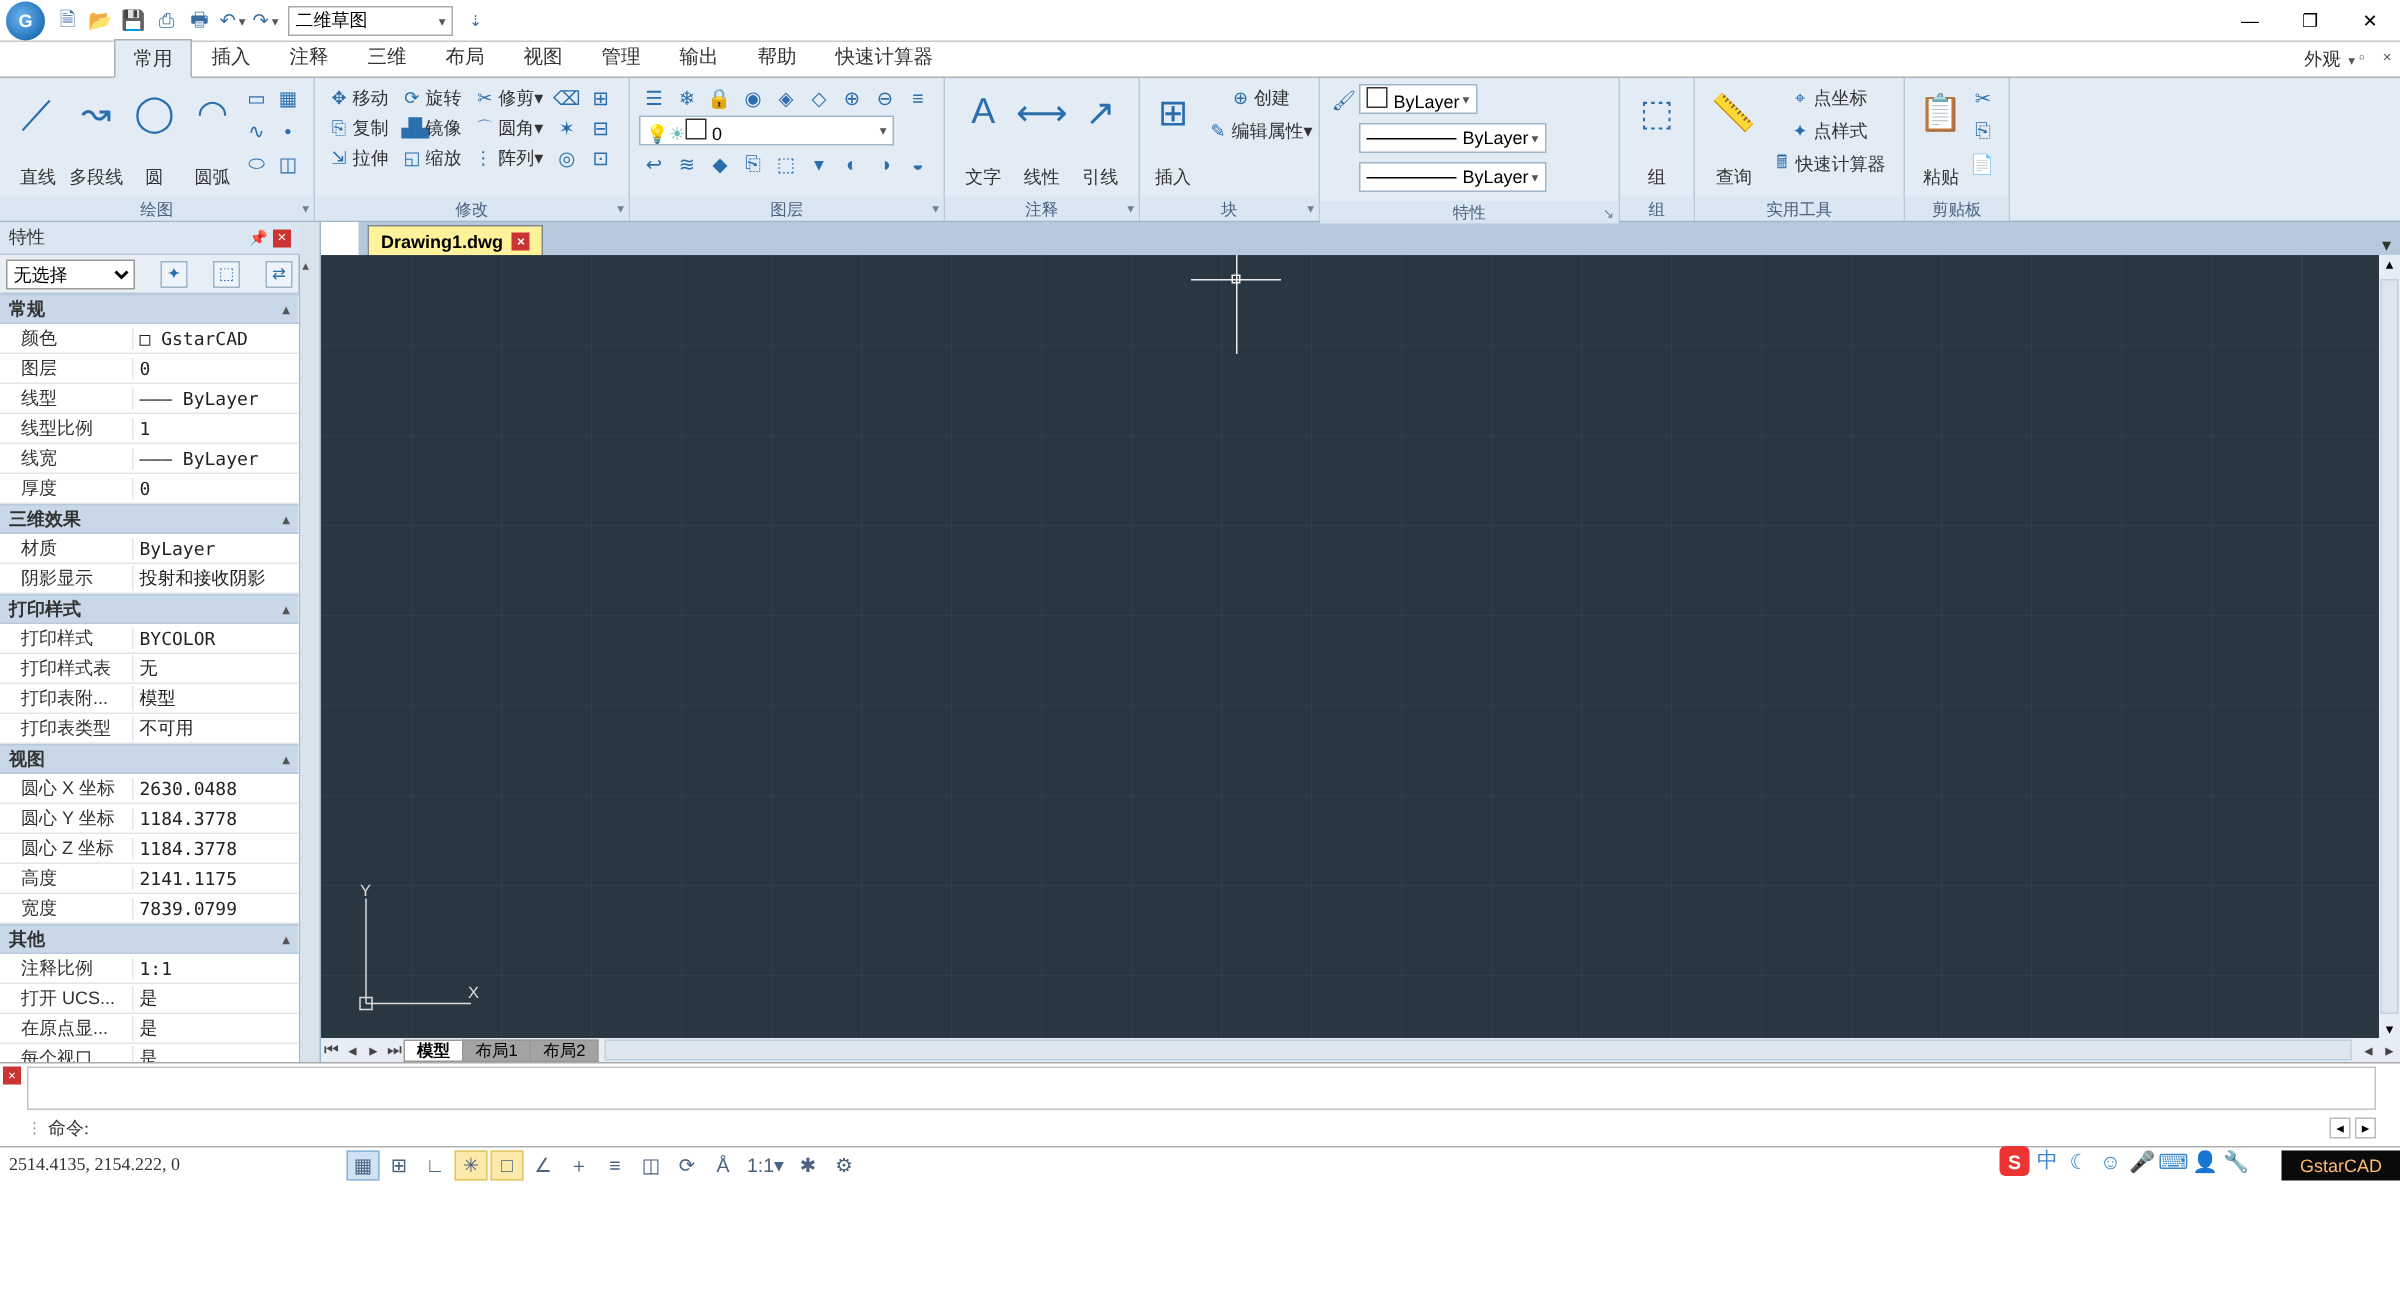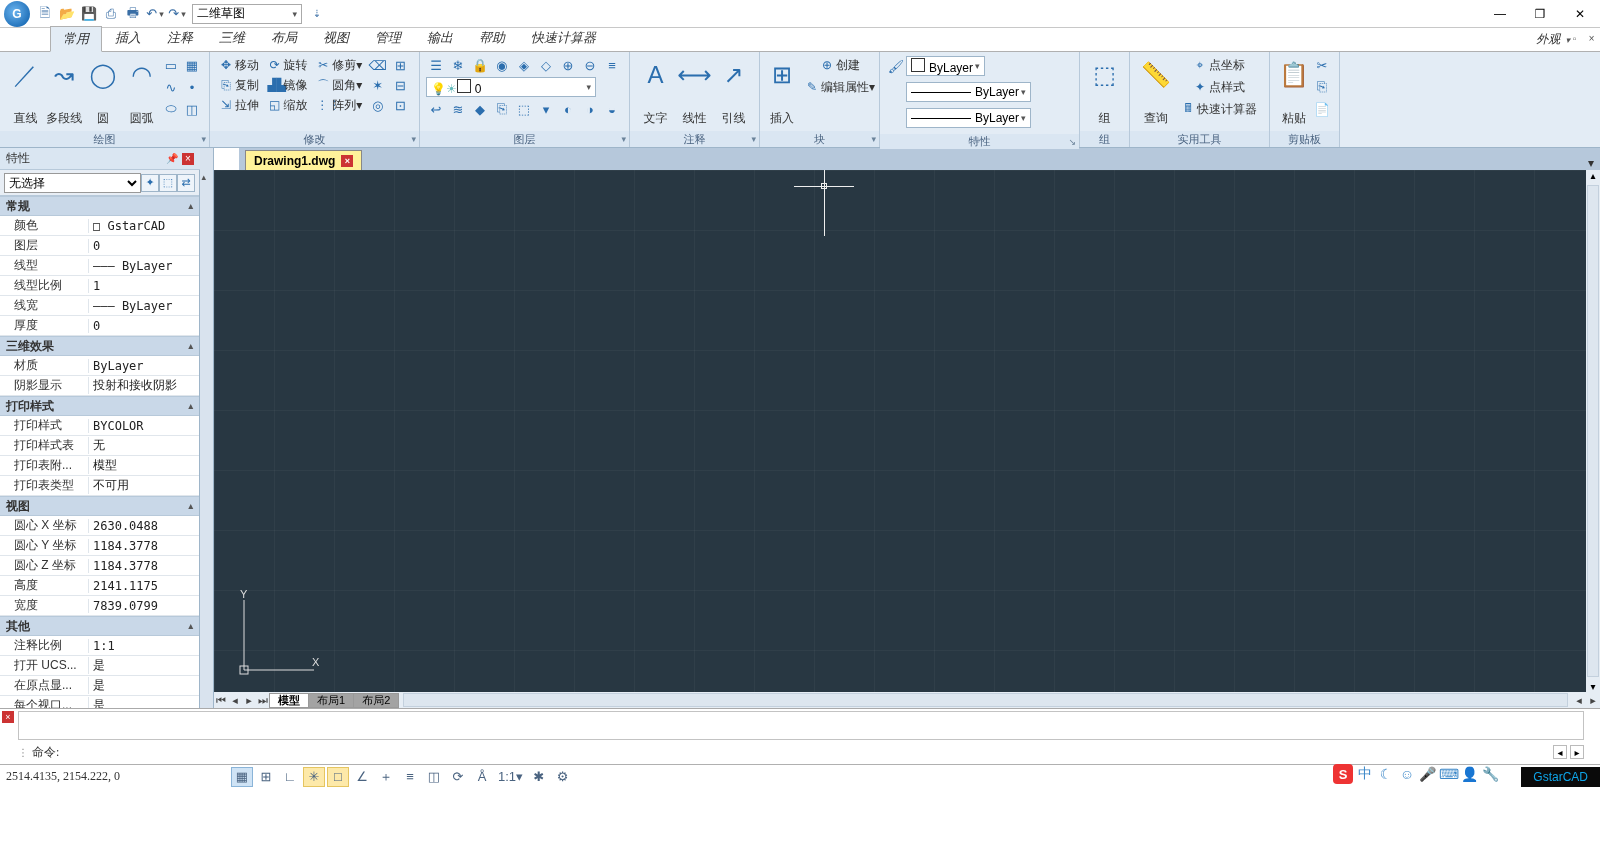--- a/index.html
+++ b/index.html
@@ -9,21 +9,21 @@
 .titlebar { height: 28px; background: #fff; display: flex; align-items: center; border-bottom: 1px solid #c8c8c8; }
 .titlebar .logo { width: 26px; height: 26px; margin: 0 4px; background: radial-gradient(circle at 40% 40%, #6ab3ee 0%, #1a6bb5 80%); border-radius: 50%; display:flex; align-items:center; justify-content:center; color:#fff; font-weight:bold; }
 .qat { display: flex; align-items: center; height: 100%; }
 .qat-btn { width: 20px; height: 20px; margin: 0 1px; display:flex; align-items:center; justify-content:center; font-size:13px; color:#3a6ea5; cursor:pointer; }
 .qat-sel { height: 20px; width: 110px; margin: 0 4px; border: 1px solid #aaa; font-size: 12px; background:#fff; display:flex; align-items:center; padding:0 4px; justify-content:space-between;}
 .titlebar .spacer { flex: 1; }
 .titlebar .winbtns { display: flex; }
 .titlebar .winbtns div { width: 40px; height: 28px; display:flex; align-items:center;justify-content:center; font-size:12px; }
 
 
-.ribbon-tabs { height: 24px; display: flex; align-items: flex-end; background: #fff; border-bottom: 1px solid #b0b0b0; padding-left: 50px; position:relative;font-style:italic;}
+.ribbon-tabs { height: 24px; display: flex; align-items: flex-end; background: #fff; border-bottom: 1px solid #b0b0b0; padding-left: 76px; position:relative;}
 .ribbon-tabs .tab { padding: 3px 12px; font-size: 13px; color:#333; border: 1px solid transparent; cursor:pointer;}
 .ribbon-tabs .tab.active { background: #e3ecf5; border: 1px solid #b0b0b0; border-bottom: 1px solid #e3ecf5; margin-bottom:-1px; }
 .ribbon-tabs .right { position:absolute; right:30px; top:3px; font-size:12px; color:#333; }
 .ribbon-tabs .right-icons { position:absolute; right:2px; top:4px; display:flex; gap:4px; }
 .ribbon-tabs .right-icons span { width:13px; height:13px; font-size:10px; display:flex; align-items:center; justify-content:center; color:#555;}
 
 
 .ribbon { height: 96px; background: #e3ecf5; border-bottom: 1px solid #9eb5c9; display: flex; }
 .ribbon-group { border-right: 1px solid #b7c9da; display: flex; flex-direction: column; }
 .ribbon-group .content { flex: 1; display: flex; align-items: flex-start; padding: 3px 6px; }
@@ -45,21 +45,21 @@
 .doc-strip { height: 22px; background: #b6c8db; display:flex; align-items:flex-end; padding-left:6px; }
 .doc-tab { height:20px; background:#fff29a; border:1px solid #888; border-bottom:none; padding:0 8px; display:flex; align-items:center; font-size:12px; font-weight:bold;}
 .doc-tab .x { margin-left:6px; width:12px; height:12px; background:#c33; color:#fff; font-size:9px; display:flex; align-items:center; justify-content:center;}
 .doc-strip .menu { margin-left:auto; margin-right:6px; color:#333; }
 
 
 .main { height: 538px; display:flex; background:#d0dbe6;}
 .props-panel { width:200px; background:#e8eef5; border-right:1px solid #9eb5c9; display:flex; flex-direction:column; }
 .props-title { height:22px; background:#dae6f2; display:flex; align-items:center; padding:0 6px; font-size:12px; color:#333; border-bottom:1px solid #b7c9da;}
 .props-title .btns { margin-left:auto; display:flex; gap:3px;}
-.props-selrow { height:26px; display:flex; align-items:center; padding:2px 4px; gap:0; border-bottom:1px solid #b7c9da;}
+.props-selrow { height:26px; display:flex; align-items:center; padding:2px 4px; gap:17px; border-bottom:1px solid #b7c9da;}
 .props-selrow select, .props-selrow .sel { flex:1; height:20px; border:1px solid #999; font-size:12px; background:#fff;}
 .props-selrow .pbtn { width:18px; height:18px; border:1px solid #9eb5c9; display:flex; align-items:center; justify-content:center; font-size:11px; color:#2b6eae; background:#eef4fa;}
 .props-body { flex:1; overflow:auto; background:#fff;}
 .cat-hdr { background:#c9d8e8; height:20px; display:flex; align-items:center; padding:0 6px; font-size:12px; font-weight:bold; color:#333; border-top:1px solid #b7c9da; border-bottom:1px solid #b7c9da;}
 .cat-hdr .caret { margin-left:auto; font-size:9px; color:#555;}
 .prop-line { display:flex; height:20px; border-bottom:1px solid #e0e6ec; font-size:12px; align-items:center;}
 .prop-line .k { width:88px; padding-left:14px; color:#333; white-space:nowrap; overflow:hidden;}
 .prop-line .v { flex:1; padding-left:4px; color:#222; border-left:1px solid #e0e6ec; white-space:nowrap; overflow:hidden; font-family:Simsun, monospace;}
 
 .side-gutter { width:14px; background:#d9e3ee; border-right:1px solid #9eb5c9; display:flex; flex-direction:column; align-items:center; padding-top:2px;}
@@ -96,21 +96,21 @@
 .cmd-line .scroll { display:flex; gap:3px; }
 .cmd-line .scroll span { width:14px; height:14px; border:1px solid #bbb; display:flex; align-items:center; justify-content:center; font-size:10px;}
 
 
 .statusbar { height: 24px; background:#fff; border-top:1px solid #b0b0b0; display:flex; align-items:center; font-size:12px;}
 .statusbar .coords { width:230px; padding-left:6px; color:#333; font-family:Simsun;}
 .status-btn { height:20px; min-width:22px; margin:0 1px; display:flex; align-items:center; justify-content:center; border:1px solid transparent; font-size:13px; color:#4a6380; cursor:pointer; padding:0 2px;}
 .status-btn.on { background:#cfe3f5; border:1px solid #8ab4d8; }
 .status-btn.ylw { background:#fde9a9; border:1px solid #e5c560;}
 .statusbar .filler { flex:1;}
-.statusbar .brand { background:#0a0a0a; color:#0ea5e9; padding:3px 12px; font-size:12px;}
+.statusbar .brand { background:#0a0a0a; color:#fdba74; padding:3px 12px; font-size:12px;}
 
 
 .ime-bar { position:absolute; right:100px; bottom:84px; display:flex; gap:3px; align-items:center; }
 .ime-bar .s-logo { width:20px; height:20px; background:#e33; border-radius:4px; color:#fff; display:flex; align-items:center; justify-content:center; font-weight:bold; font-size:13px;}
 .ime-bar .i { width:18px; height:18px; color:#3b87c8; display:flex; align-items:center; justify-content:center; font-size:14px;}
 
 .arrow-down { font-size:9px; color:#555; margin-left:2px;}
 </style>
 </head>
 <body>

